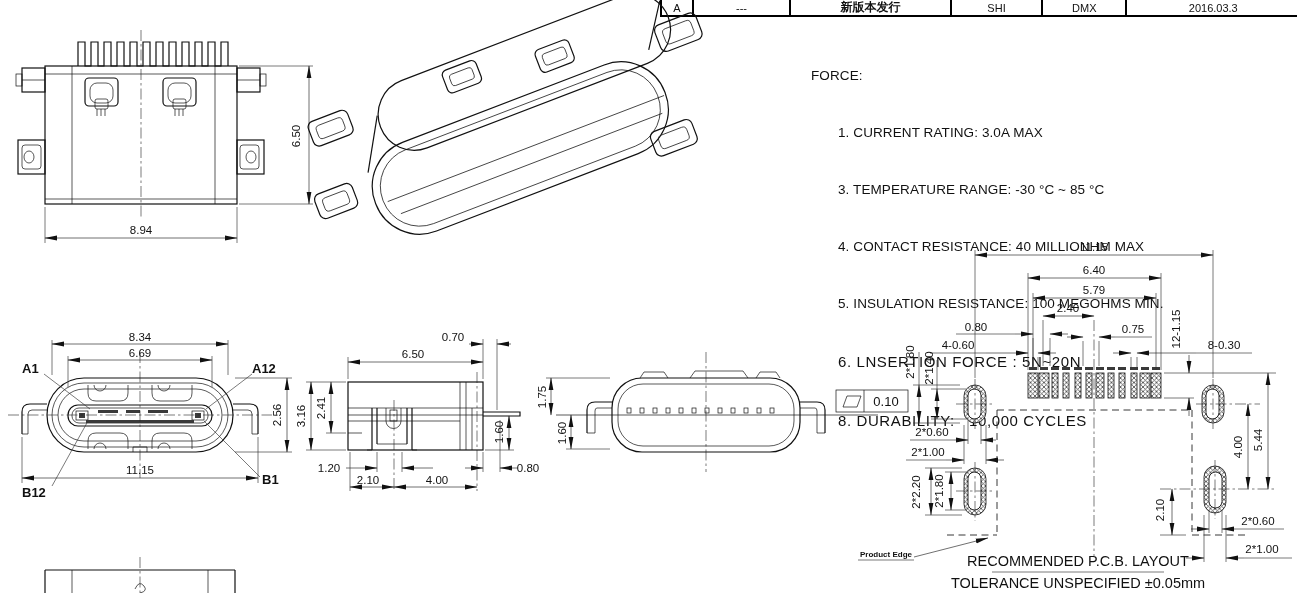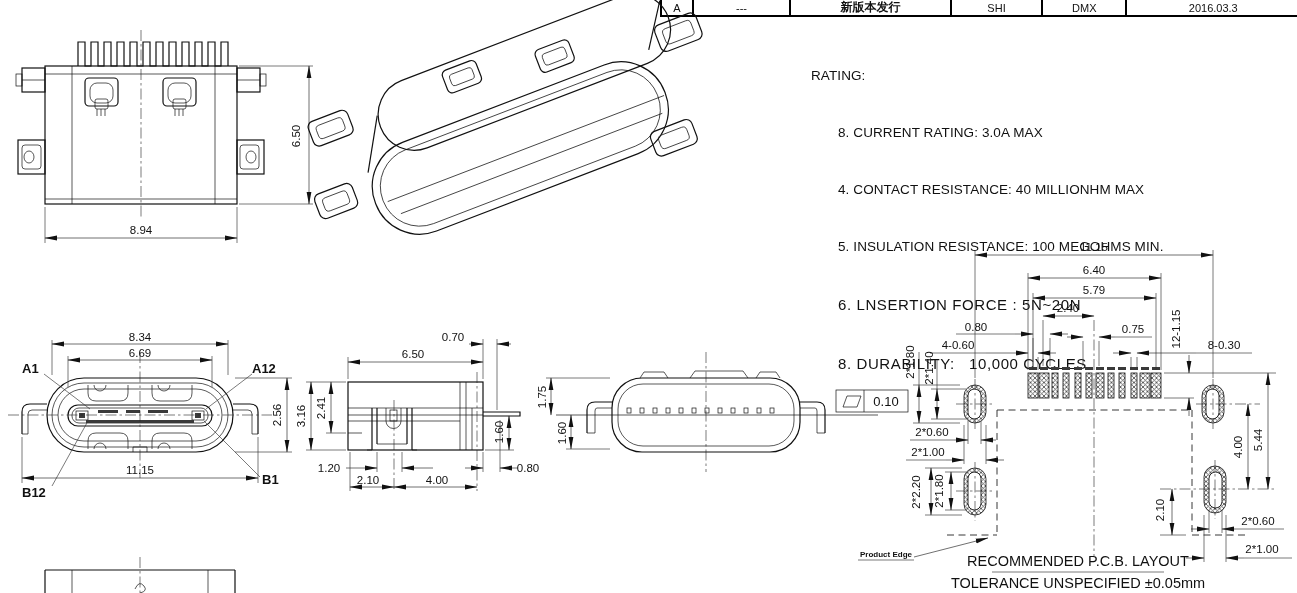--- a/index.html
+++ b/index.html
@@ -42,22 +42,23 @@
 <div id="tblock">
   <div class="c" style="width:33px">A</div>
   <div class="c" style="width:100px">---</div>
   <div class="c desc" style="width:166px">新版本发行</div>
   <div class="c" style="width:94px">SHI</div>
   <div class="c" style="width:87px">DMX</div>
   <div class="c" style="width:177px;border-right:none">2016.03.3</div>
 </div>
 
 <div id="notes">
-  <div>RATING:</div>
-  <div class="item">8. CURRENT RATING: 3.0A MAX</div>
+  <div>FORCE:</div>
+  <div class="item">1. CURRENT RATING: 3.0A MAX</div>
+  <div class="item">3. TEMPERATURE RANGE: -30 °C ~ 85 °C</div>
   <div class="item">4. CONTACT RESISTANCE: 40 MILLIONHM MAX</div>
   <div class="item">5. INSULATION RESISTANCE: 100 MEGOHMS MIN.</div>
   <div class="item big">6. LNSERTION FORCE : 5N~20N</div>
   <div class="item big">8. DURABILITY:   10,000 CYCLES</div>
 </div>
 
 <svg width="1297" height="593" viewBox="0 0 1297 593">
 <defs>
   <marker id="ar" viewBox="0 0 12 6" refX="11.5" refY="3" markerWidth="13" markerHeight="6.5" markerUnits="userSpaceOnUse" orient="auto-start-reverse">
     <path d="M0,0.7 L12,3 L0,5.3 Z" fill="#111"></path>

